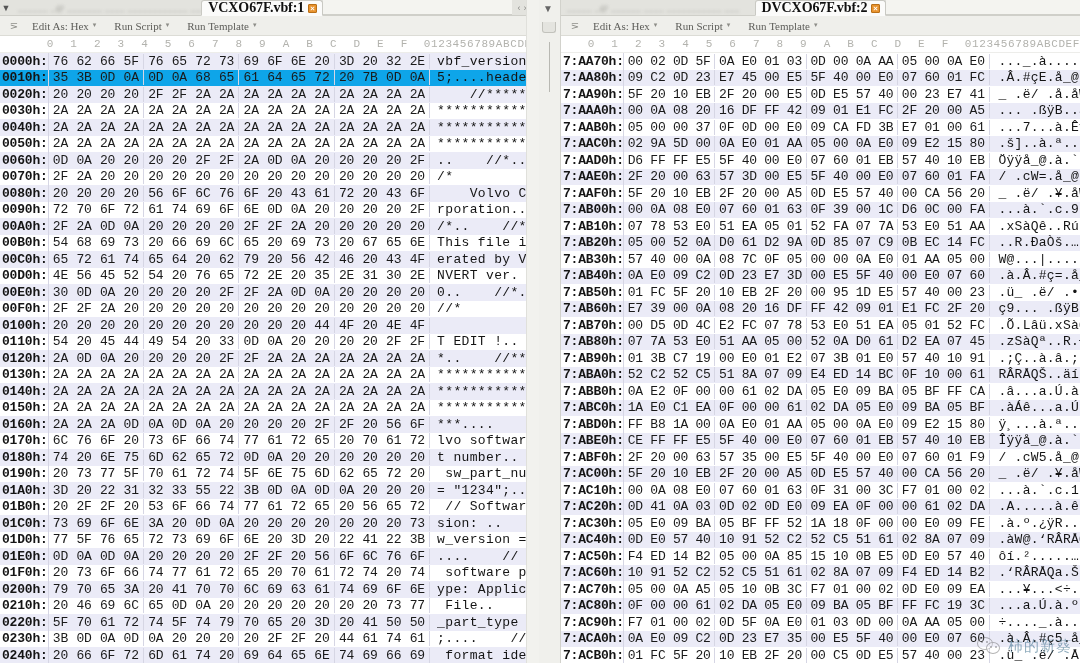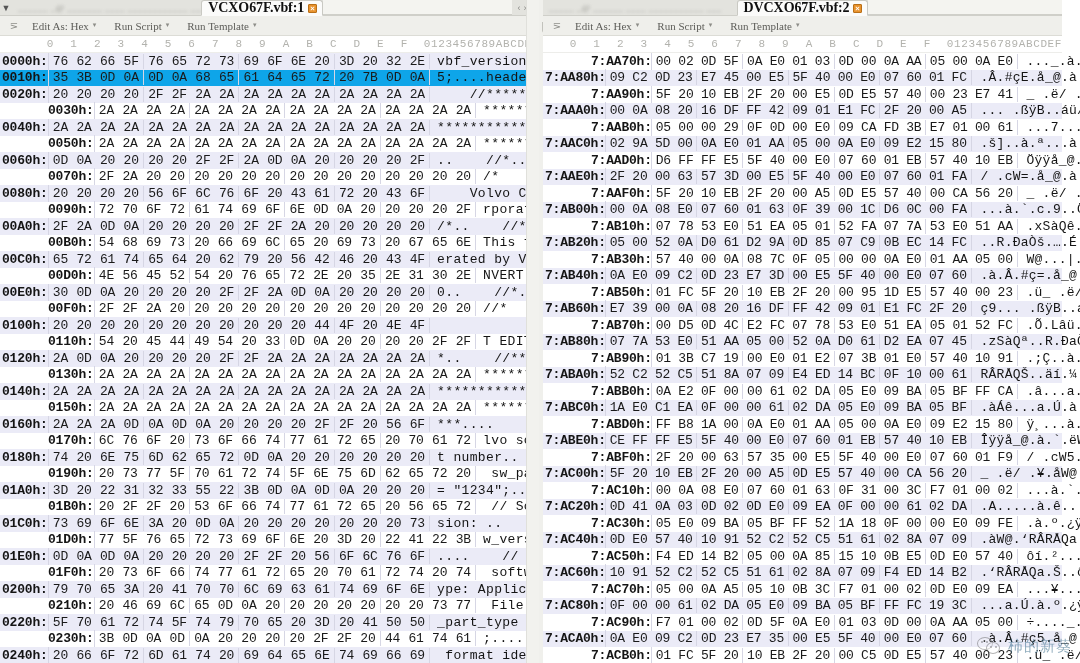--- a/index.html
+++ b/index.html
@@ -20,21 +20,21 @@
   
   .pane {
     position: relative;
     height: 663px;
     background: #ffffff;
     overflow: hidden;
     flex: 0 0 auto;
   }
   .pane-left  { width: 539px; }
   .pane-right { width: 541px; }
-  .pane-right .pane-inner { margin-left: 4px; width: 519px; }
+  .pane-right .pane-inner { margin-left: 22px; width: 519px; }
   .pane-inner { position: relative; height: 663px; }
 
   
   .splitter {
     position: absolute; left: 0; top: 0;
     width: 22px; height: 663px;
     background: #f0f0ec;
     border-right: 1px solid #d2d2cc;
   }
   .splitter .sp-arrow {
@@ -182,21 +182,21 @@
     font-family: "Liberation Mono", monospace;
     font-size: 13px;
   }
   .row {
     display: flex;
     height: 16.5px;
     align-items: center;
     color: #1a1a1a;
   }
   .row.alt   { background: #ebebf7; }
-  .row.plain { background: #ffffff; padding-left: 46px; }
+  .row.plain { background: #ffffff; }
   .row.sel   { background: #0ea5e9; }
 
   .off {
     width: 52px;
     padding-left: 2px;
     font-weight: bold;
     color: #151515;
     letter-spacing: -0.2px;
     background: inherit;
   }
@@ -1655,21 +1655,21 @@
             </div>
             <div class="asc">... .ßÿB..áü/ .¥</div>
           </div>
           <div class="row plain">
             <div class="off">7:AAB0h:</div>
             <div class="hexwrap">
               <div class="grp">
                 <div class="hx">05</div>
                 <div class="hx">00</div>
                 <div class="hx">00</div>
-                <div class="hx">29</div>
+                <div class="hx">37</div>
               </div>
               <div class="grp">
                 <div class="hx">0F</div>
                 <div class="hx">0D</div>
                 <div class="hx">00</div>
                 <div class="hx">E0</div>
               </div>
               <div class="grp">
                 <div class="hx">09</div>
                 <div class="hx">CA</div>

